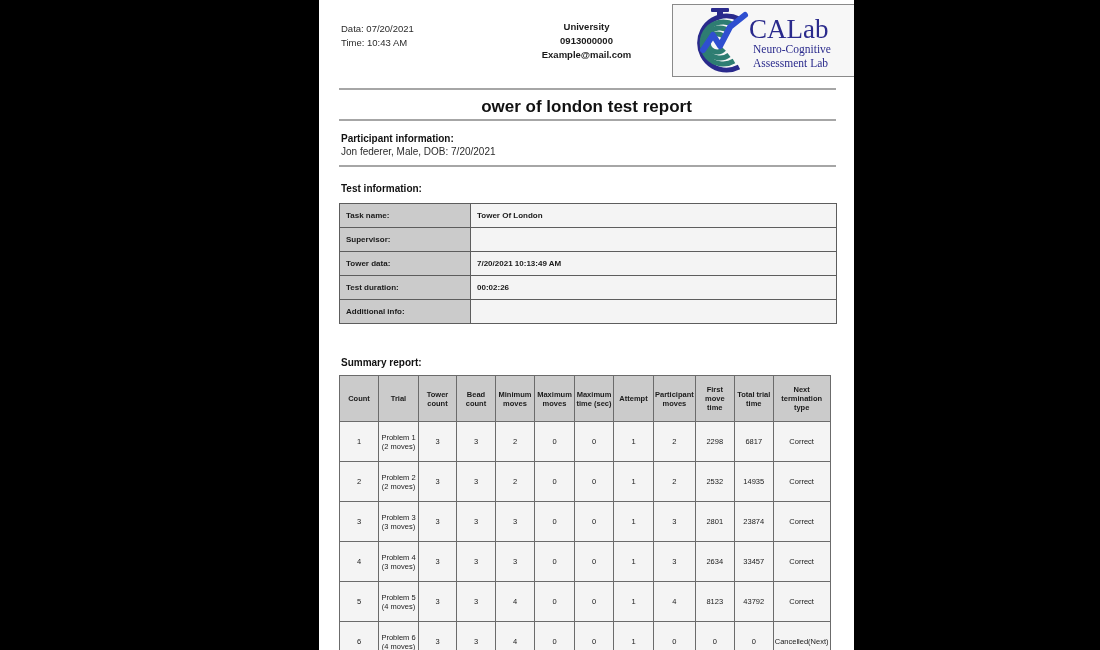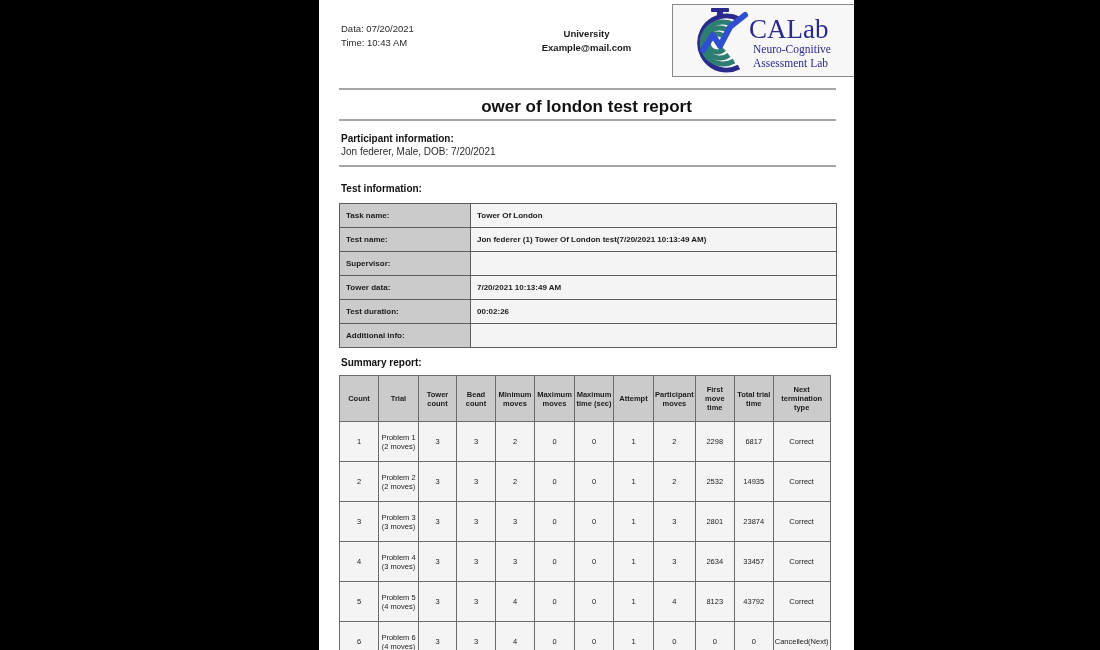--- a/index.html
+++ b/index.html
@@ -44,21 +44,21 @@
     top: 22px;
     font-size: 9.5px;
     color: #2b2b2b;
     line-height: 13.5px;
     white-space: nowrap;
   }
 
   .hdr-center {
     position: absolute;
     left: 0;
-    top: 27px;
+    top: 20px;
     width: 535px;
     text-align: center;
     font-size: 9.5px;
     font-weight: bold;
     color: #1a1a1a;
     line-height: 14px;
   }
 
   .hdr-logo {
     position: absolute;
@@ -187,20 +187,21 @@
 
     <div class="header">
 
       <div class="hdr-left">
         <div>Data: 07/20/2021</div>
         <div>Time: 10:43 AM</div>
       </div>
 
       <div class="hdr-center">
         <div>University</div>
+        <div>0913000000</div>
         <div>Example@mail.com</div>
       </div>
 
       <div class="hdr-logo">
         <svg width="164" height="71" viewBox="0 0 164 71">
 
           <rect x="38" y="3" width="18" height="4" rx="1" fill="#2a2a8c"></rect>
           <rect x="44" y="6" width="6" height="6" fill="#2a2a8c"></rect>
 
           <path d="M 66 14 A 27 27 0 1 0 66 62" fill="none" stroke="#2a2a8c" stroke-width="5"></path>
@@ -226,24 +227,20 @@
     <div class="section-text" style="top:146px;">Jon  federer, Male, DOB: 7/20/2021</div>
     <div class="rule" style="top:165px;"></div>
 
     <div class="section-label" style="top:183px;">Test information:</div>
 
     <table id="info-table">
       <tbody>
         <tr>
           <td class="lbl">Task name:</td>
           <td class="val">Tower Of London</td>
-        </tr>
-        <tr>
-          <td class="lbl">Test name:</td>
-          <td class="val">Jon federer  (1) Tower Of London test(7/20/2021 10:13:49 AM)</td>
         </tr>
         <tr>
           <td class="lbl">Supervisor:</td>
           <td class="val"></td>
         </tr>
         <tr>
           <td class="lbl">Tower data:</td>
           <td class="val">7/20/2021 10:13:49 AM</td>
         </tr>
         <tr>

